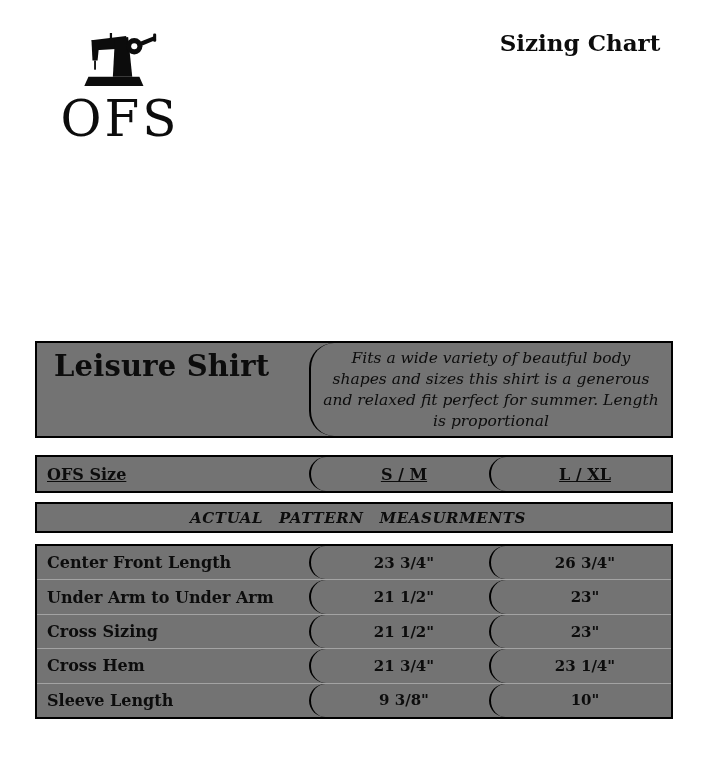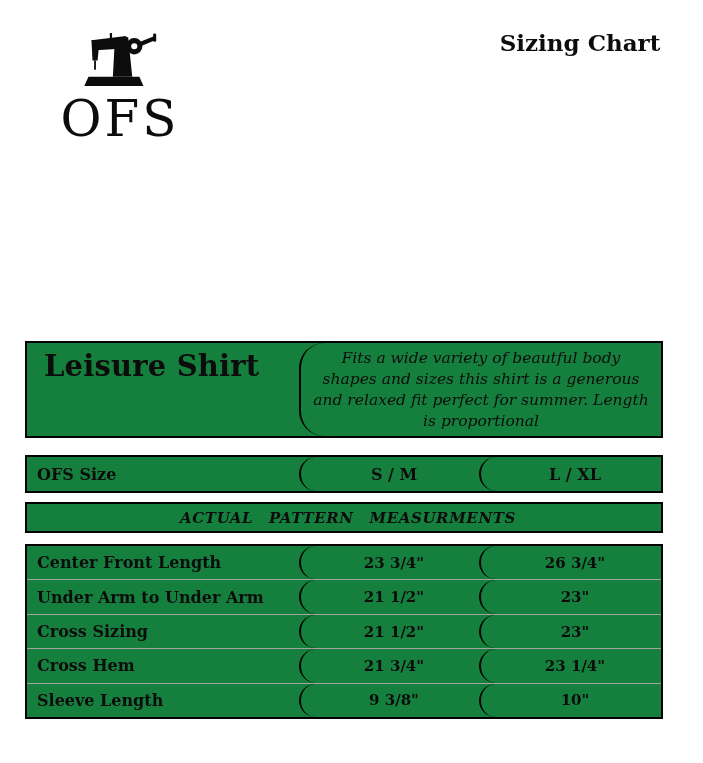--- a/index.html
+++ b/index.html
@@ -48,25 +48,25 @@
     margin: 0;
     text-align: center;
     font-size: 23px;
     font-weight: bold;
     color: #0c0c0c;
   }
 
   
   .tbl {
     position: absolute;
-    left: 25px;
+    left: 35px;
     width: 638px;
     border: 2px solid #000;
     box-sizing: border-box;
-    background: #15803d;
+    background: #737373;
   }
   .cell {
     box-sizing: border-box;
     display: flex;
     align-items: center;
     padding-left: 8px;
   }
   .v-div { border-left: 2px solid #000; border-radius: 25px; }
 
   
@@ -92,20 +92,21 @@
     line-height: 21px;
     font-weight: 500;
   }
 
   
   .tbl-size {
     top: 455px;
     height: 38px;
     display: grid;
     grid-template-columns: 272px 180px 1fr;
+    text-decoration: underline;
   }
   .size-label-cell {
     padding-left: 10px;
     font-size: 16px;
     font-weight: bold;
   }
   .size-value-cell {
     justify-content: center;
     font-size: 16px;
     font-weight: bold;

